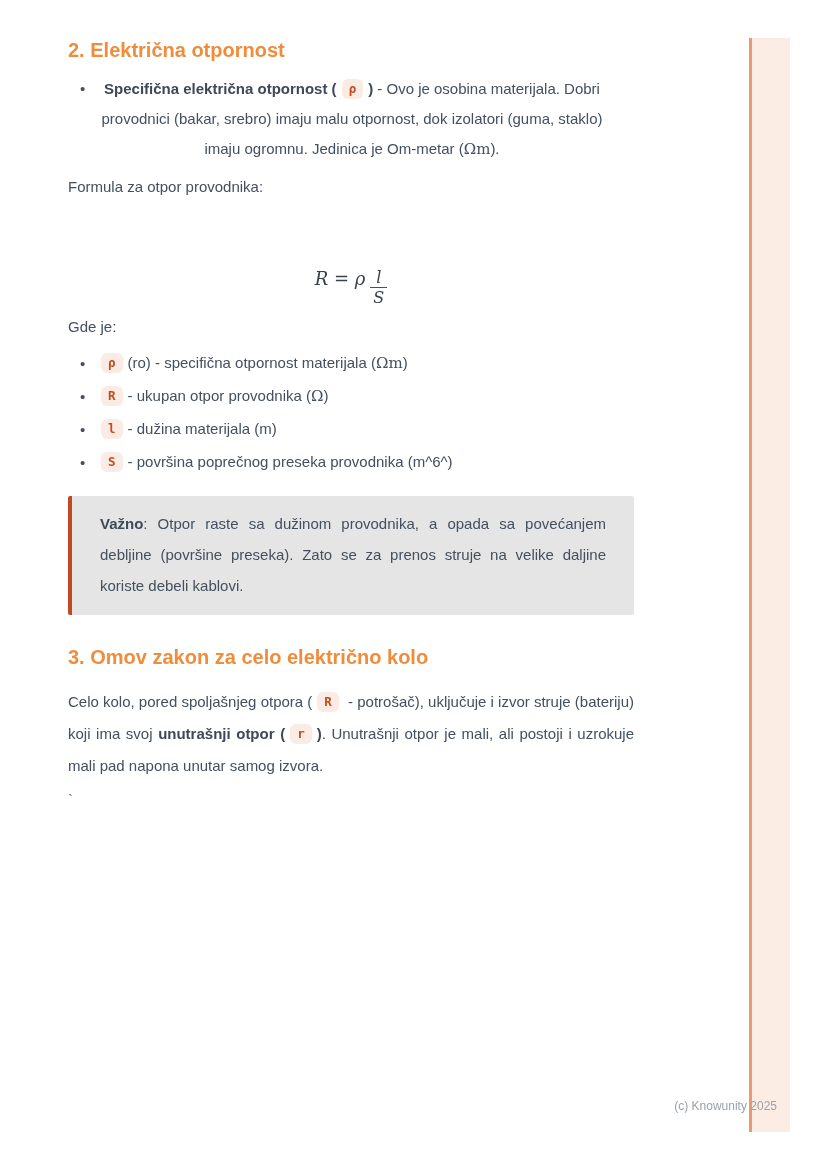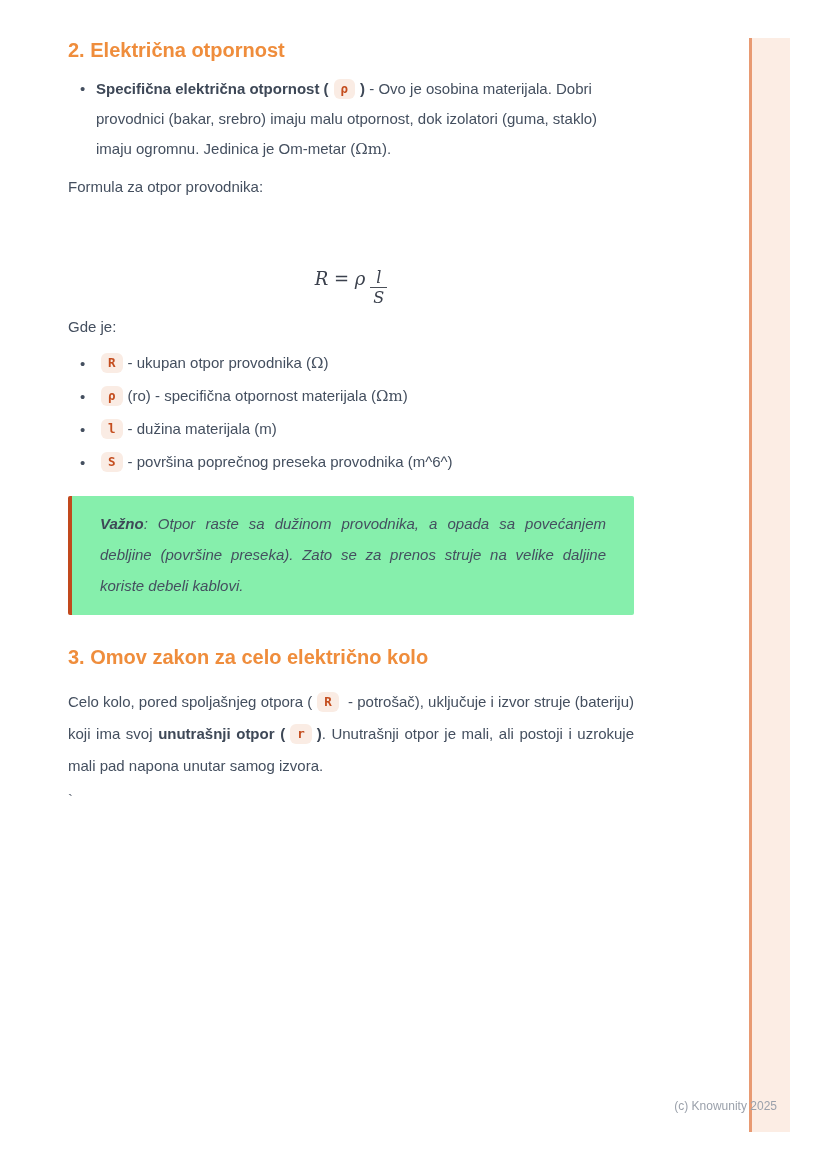--- a/index.html
+++ b/index.html
@@ -73,20 +73,21 @@
     top: 0;
     color: #444f5f;
   }
   .bullet-main {
     margin-top: 12px;
   }
   .bullet-main li {
     font-size: 15px;
     line-height: 30px;
     max-width: 512px;
+    text-align: center;
   }
   .defs {
     margin-top: 12px;
   }
   .defs li {
     font-size: 15px;
     line-height: 20px;
     margin-bottom: 13px;
   }
   .defs li::before { top: 1px; }
@@ -130,29 +131,28 @@
     font-size: 16px;
     line-height: 19px;
   }
   .frac .den {
     border-top: 1px solid #4a4f58;
     padding: 0 3px;
   }
   .frac .num { padding: 0 3px; }
   .callout {
     margin-top: 24px;
-    background: #86efac;
+    background: #e5e5e5;
     border-left: 4px solid #c2491d;
     border-radius: 2px;
     padding: 12px 28px 14px 28px;
     font-size: 15px;
     line-height: 31px;
     text-align: justify;
     color: #444f5f;
-    font-style: italic;
   }
   .s3-para {
     margin-top: 17px;
     font-size: 15px;
     line-height: 32px;
     text-align: justify;
   }
   .stray {
     margin-top: 8px;
     font-size: 15px;
@@ -195,24 +195,24 @@
           <span class="num">l</span>
           <span class="den">S</span>
         </span>
       </span>
     </div>
 
     <p class="body-text where-line">Gde je:</p>
 
     <ul class="defs">
       <li>
+        <span class="chip">ρ</span><span>(ro) - specifična otpornost materijala (</span><span class="serif-unit">Ωm</span><span>)</span>
+      </li>
+      <li>
         <span class="chip">R</span><span>- ukupan otpor provodnika (</span><span class="serif-unit">Ω</span><span>)</span>
-      </li>
-      <li>
-        <span class="chip">ρ</span><span>(ro) - specifična otpornost materijala (</span><span class="serif-unit">Ωm</span><span>)</span>
       </li>
       <li>
         <span class="chip">l</span><span>- dužina materijala (m)</span><span class="serif-unit"></span><span></span>
       </li>
       <li>
         <span class="chip">S</span><span>- površina poprečnog preseka provodnika (m^6^)</span><span class="serif-unit"></span><span></span>
       </li>
     </ul>
 
     <div class="callout">

